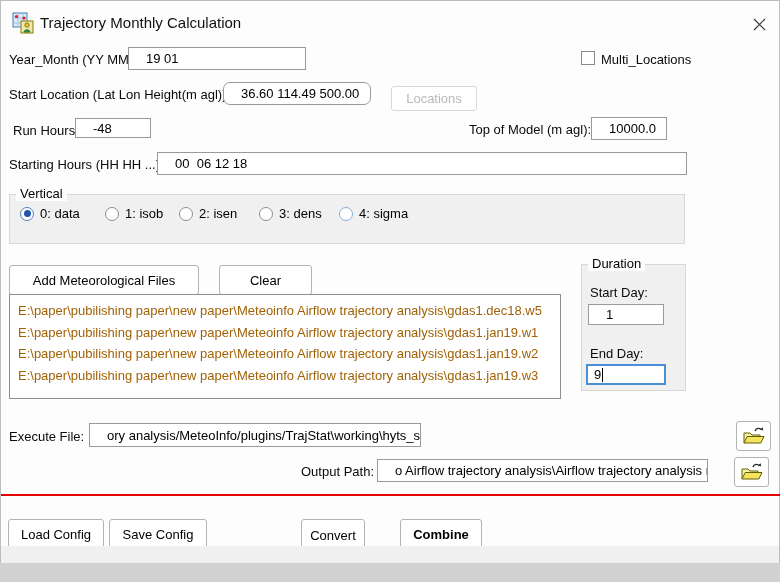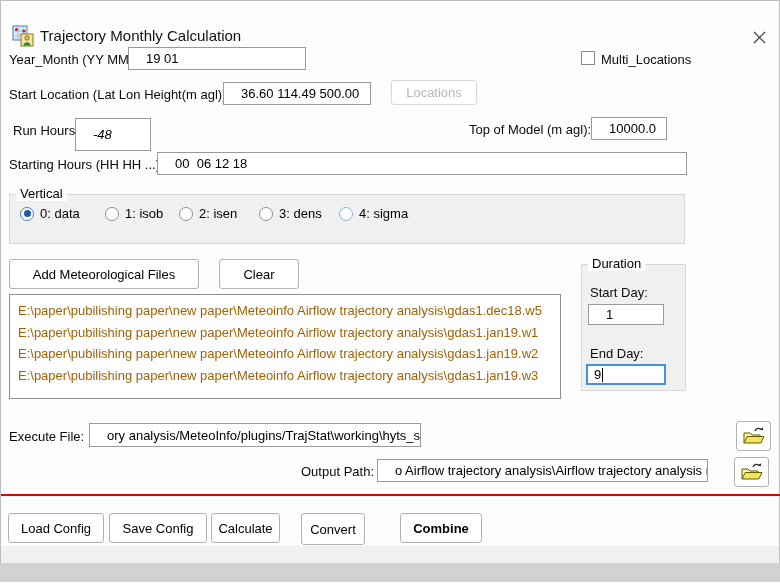--- a/index.html
+++ b/index.html
@@ -3,32 +3,32 @@
 <meta charset="utf-8">
 <style>
   html,body{margin:0;padding:0;background:#fff;}
   .stage{position:relative;width:780px;height:588px;background:#fff;overflow:hidden;
          font-family:"Liberation Sans",sans-serif;color:#000;}
   .dialog{position:absolute;left:0;top:0;width:780px;height:546px;background:#fdfdfd;
           border:1px solid #bdbdbd;border-bottom:none;box-sizing:border-box;}
   .strip1{position:absolute;left:0;top:546px;width:780px;height:17px;background:#f0f0f1;
           border-left:1px solid #bdbdbd;border-right:1px solid #bdbdbd;box-sizing:border-box;}
   .strip2{position:absolute;left:0;top:563px;width:780px;height:19px;background:#d2d2d3;}
-  .titlebar{position:absolute;left:0;top:13px;width:780px;height:38px;}
+  .titlebar{position:absolute;left:0;top:0;width:780px;height:38px;}
   .title{position:absolute;left:39px;top:13px;font-size:15px;color:#111;}
   .appicon{position:absolute;left:11px;top:11px;width:22px;height:22px;}
   .closebtn{position:absolute;left:744px;top:10px;width:28px;height:26px;display:flex;
             align-items:center;justify-content:center;cursor:default;}
   .lbl{position:absolute;font-size:13px;color:#0a0a0a;white-space:pre;}
   .tf{position:absolute;background:#fff;border:1px solid #9a9a9a;box-sizing:border-box;
       font-size:13px;color:#000;display:flex;align-items:center;padding:0 17px;
       white-space:pre;overflow:hidden;}
   .btn{position:absolute;background:#fff;border:1px solid #b3b3b3;border-radius:3px;
        font-size:13px;color:#000;display:flex;align-items:center;justify-content:center;
-       box-sizing:border-box;cursor:default;}
+       box-sizing:border-box;cursor:default;margin-top:6px;}
   .btn.disabled{color:#b9b9b9;border-color:#d8d8d8;}
   .cb{position:absolute;width:14px;height:14px;background:#fff;border:1px solid #8a8a8a;
       box-sizing:border-box;}
   .group{position:absolute;background:#f0f0f1;border:1px solid #d7d7d7;box-sizing:border-box;}
   .group-label{position:absolute;top:-8px;left:6px;background:#fdfdfd;padding:0 4px;
                font-size:13px;line-height:14px;}
   .radio{position:absolute;display:flex;align-items:center;gap:6px;font-size:13px;}
   .radio .dot{width:14px;height:14px;border-radius:50%;background:#fff;
               border:1px solid #8e8e8e;box-sizing:border-box;position:relative;}
   .radio.selected .dot{border-color:#4f7fbf;}
@@ -70,29 +70,29 @@
     </div>
 
     <div class="lbl" style="left:8px;top:51px;">Year_Month (YY MM):</div>
     <div class="tf" style="left:127px;top:46px;width:178px;height:23px;">
       <span>19 01</span>
     </div>
     <div class="cb" style="left:580px;top:50px;"></div>
     <div class="lbl" style="left:600px;top:51px;">Multi_Locations</div>
 
     <div class="lbl" style="left:8px;top:86px;">Start Location (Lat Lon Height(m agl)):</div>
-    <div class="tf" style="left:222px;top:81px;width:148px;height:23px;">
+    <div class="tf" style="left:222px;top:81px;width:148px;height:23px;border-radius:7px;">
       <span>36.60 114.49 500.00</span>
     </div>
     <div class="btn disabled" style="left:390px;top:79px;width:86px;height:25px;">
       <span>Locations</span>
     </div>
 
     <div class="lbl" style="left:12px;top:122px;">Run Hours:</div>
-    <div class="tf" style="left:74px;top:117px;width:76px;height:33px;font-style:italic;">
+    <div class="tf" style="left:74px;top:117px;width:76px;height:20px;">
       <span>-48</span>
     </div>
     <div class="lbl" style="left:468px;top:121px;">Top of Model (m agl):</div>
     <div class="tf" style="left:590px;top:116px;width:76px;height:23px;">
       <span>10000.0</span>
     </div>
 
     <div class="lbl" style="left:8px;top:156px;">Starting Hours (HH HH ...):</div>
     <div class="tf" style="left:156px;top:151px;width:530px;height:23px;">
       <span>00  06 12 18</span>
@@ -118,21 +118,21 @@
       </div>
       <div class="radio hovered" style="left:329px;top:11px;">
         <span class="dot"></span>
         <span>4: sigma</span>
       </div>
     </div>
 
     <div class="btn" style="left:8px;top:258px;width:190px;height:30px;">
       <span>Add Meteorological Files</span>
     </div>
-    <div class="btn" style="left:218px;top:258px;width:80px;height:30px;">
+    <div class="btn" style="left:218px;top:258px;width:93px;height:30px;">
       <span>Clear</span>
     </div>
 
     <div class="listbox">
       <div class="item">E:\paper\pubilishing paper\new paper\Meteoinfo Airflow trajectory analysis\gdas1.dec18.w5</div>
       <div class="item">E:\paper\pubilishing paper\new paper\Meteoinfo Airflow trajectory analysis\gdas1.jan19.w1</div>
       <div class="item">E:\paper\pubilishing paper\new paper\Meteoinfo Airflow trajectory analysis\gdas1.jan19.w2</div>
       <div class="item">E:\paper\pubilishing paper\new paper\Meteoinfo Airflow trajectory analysis\gdas1.jan19.w3</div>
     </div>
 
@@ -175,23 +175,20 @@
     </div>
 
     <div class="redline"></div>
 
     <div class="btn" style="left:108px;top:512px;width:98px;height:30px;">
       <span>Save Config</span>
     </div>
     <div class="btn" style="left:7px;top:512px;width:96px;height:30px;">
       <span>Load Config</span>
     </div>
-    <div class="btn" style="left:210px;top:512px;width:69px;height:30px;">
-      <span>Calculate</span>
-    </div>
     <div class="btn" style="left:300px;top:512px;width:64px;height:32px;">
       <span>Convert</span>
     </div>
     <div class="btn" style="left:399px;top:512px;width:82px;height:30px;font-weight:bold;">
       <span>Combine</span>
     </div>
   </div>
 
   <div class="strip1"></div>
   <div class="strip2"></div>

